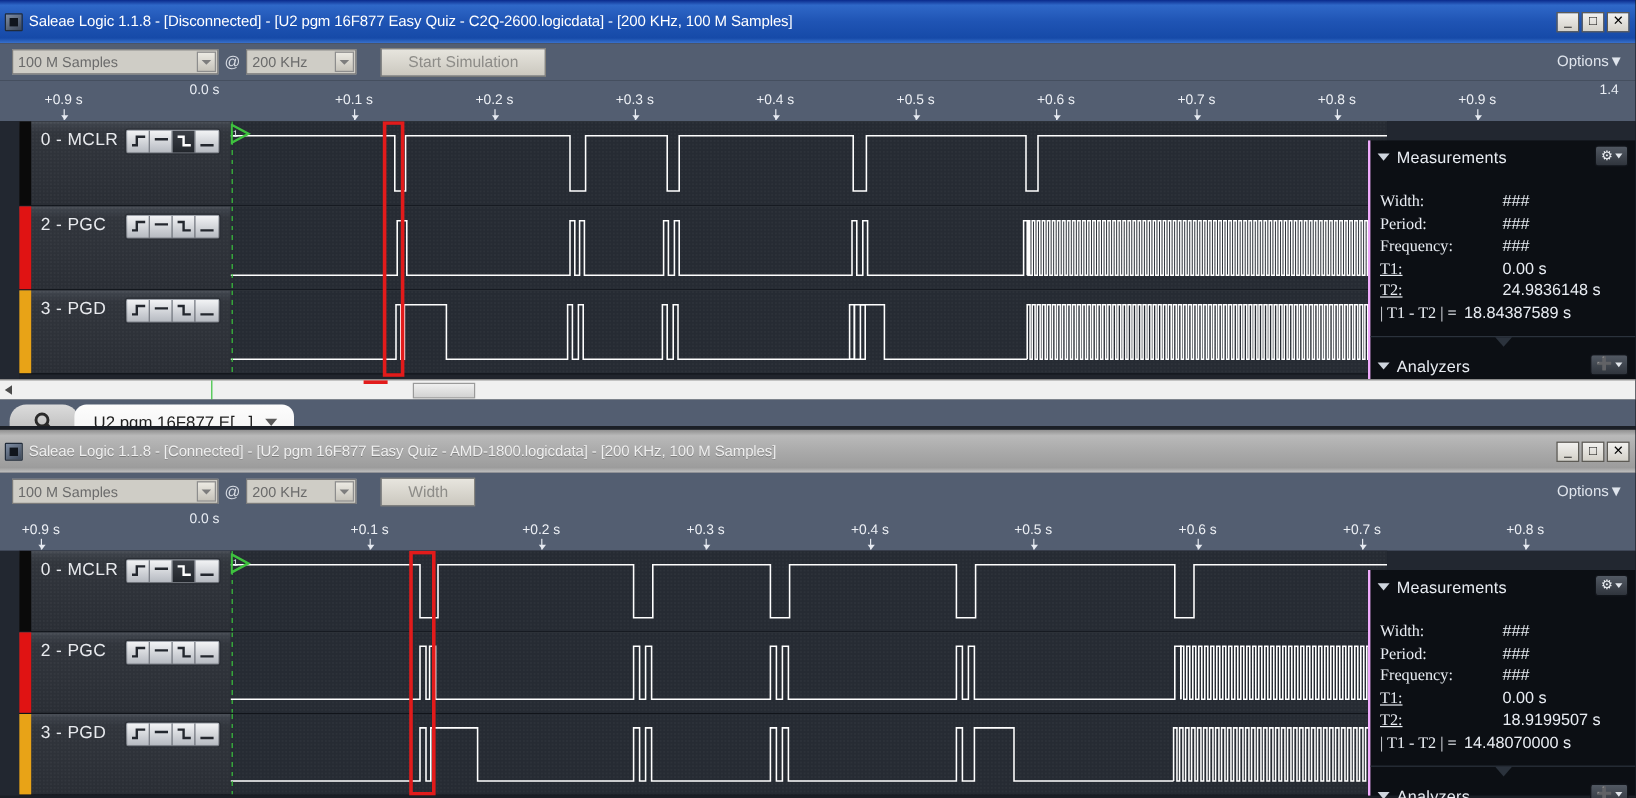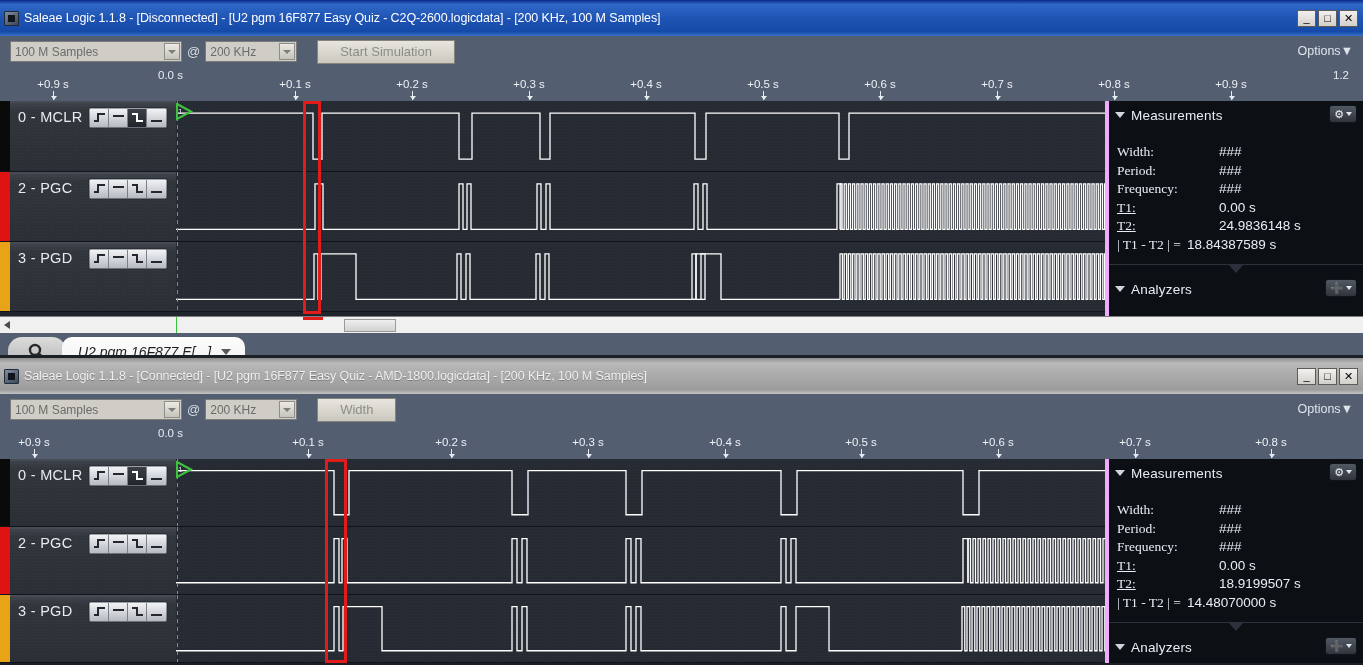--- a/index.html
+++ b/index.html
@@ -43,22 +43,22 @@
   .zerolbl{position:absolute;font-size:11.5px;color:#e9edf4;}
   .rulerzone{height:31px;background:#4a5569;position:relative;
     background-image:radial-gradient(rgba(255,255,255,.05) 1px,transparent 1px);background-size:2px 2px;}
   .tick{position:absolute;bottom:0;font-size:11.5px;color:#eef1f6;white-space:nowrap;}
   .tick .lbl{position:absolute;bottom:11px;left:50%;transform:translateX(-50%);}
   .tick .tk{position:absolute;bottom:1px;left:50%;width:1px;height:9px;background:#e6eaf1;}
   .tick .tk:after{content:"";position:absolute;left:-2px;bottom:0;border-left:3px solid transparent;border-right:3px solid transparent;border-top:4px solid #e6eaf1;}
 
   
   .body{position:relative;background:#222730;}
-  .chanpane{position:absolute;left:0;top:0;bottom:0;width:1140px;overflow:hidden;background:#20242c;}
-  .sidepane{position:absolute;right:0;top:0;bottom:0;width:258px;background:#0c0f14;border-left:4px solid #f0abfc;box-sizing:border-box;}
+  .chanpane{position:absolute;left:16px;top:0;bottom:0;width:1140px;overflow:hidden;background:#20242c;}
+  .sidepane{position:absolute;right:0;top:16px;bottom:0;width:223px;background:#0c0f14;border-left:2px solid #f0abfc;box-sizing:border-box;}
 
   .chrow{position:relative;box-sizing:border-box;border-bottom:1px solid #11141a;
     background:linear-gradient(to bottom,#4a4f57 0px,#3c4149 3px,#31353c 10px,#2a2e35 100%);}
   .colorbar{position:absolute;left:0;top:0;bottom:0;width:10px;}
   .chlabelbox{position:absolute;left:10px;top:0;width:166px;bottom:0;
     background:linear-gradient(to bottom,#4e535b 0,#3f444c 4px,#33373e 14px,#2b2f36 100%);
     background-image:radial-gradient(rgba(255,255,255,.035) 1px,transparent 1px);background-size:3px 3px;}
   .chname{position:absolute;left:8px;top:8px;font-size:14.5px;color:#e8eaee;white-space:nowrap;letter-spacing:0.3px;}
   .trig{position:absolute;right:8px;top:6px;display:flex;background:linear-gradient(to bottom,#9ea3ab,#6c7077);
     border:1px solid #2b2f36;border-radius:3px;padding:1px;box-sizing:border-box;}
@@ -95,21 +95,21 @@
 
   
   .hscroll{height:17px;background:#f0f0f0;border-top:1px solid #7e7e7e;position:relative;box-sizing:border-box;}
   .hscroll .lt{position:absolute;left:4px;top:4px;border-top:4px solid transparent;border-bottom:4px solid transparent;border-right:6px solid #4b4b4b;}
   .hscroll .thumb{position:absolute;height:13px;top:2px;background:linear-gradient(to bottom,#efefef,#d2d2d2);border:1px solid #9a9a9a;box-sizing:border-box;}
   .hscroll .gl{position:absolute;top:0;bottom:0;width:1px;background:#39c23c;}
   .hscroll .rd{position:absolute;top:0;height:3px;background:#e21b1b;}
 
   
   .tabbar{height:34px;background:#4a5569;position:relative;
-    background-image:radial-gradient(rgba(255,255,255,.05) 1px,transparent 1px);background-size:2px 2px;font-style:italic;}
+    background-image:radial-gradient(rgba(255,255,255,.05) 1px,transparent 1px);background-size:2px 2px;}
   .searchtab{position:absolute;left:8px;top:4px;width:58px;height:30px;background:linear-gradient(to bottom,#dcdcdc,#b4b4b4);
     border-radius:14px 14px 0 0;display:flex;align-items:center;justify-content:center;}
   .docTab{position:absolute;left:62px;top:4px;height:30px;padding:0 14px 0 16px;background:linear-gradient(to bottom,#fdfdfd,#f1f1f1);
     border-radius:10px 10px 0 0;display:flex;align-items:center;gap:10px;}
   .docTab .tt{font-size:14px;color:#1d1d1d;white-space:nowrap;}
   .docTab .cv{border-left:5px solid transparent;border-right:5px solid transparent;border-top:6px solid #5a5a5a;}
   .winedge{position:absolute;left:0;right:0;bottom:0;height:3px;background:#c9c9c9;}
 </style>
 </head>
 <body>
@@ -139,21 +139,21 @@
       <span class="arrow">
           <i></i>
         </span>
     </div>
     <div class="startbtn">Start Simulation</div>
     <div class="options"><span>Options</span>▼</div>
   </div>
 
   <div class="rulerzone" style="height:34px;">
     <div class="zerolbl" style="left:158px;top:2px;">0.0 s</div>
-    <div class="zerolbl" style="right:14px;top:2px;">1.2</div>
+    <div class="zerolbl" style="right:14px;top:2px;">1.4</div>
     <div id="w1ticks">
         <div class="tick" style="left: 13px; width: 80px; bottom: 0px;">
           <span class="lbl">+0.9 s</span>
           <span class="tk"></span>
         </div>
         <div class="tick" style="left: 255px; width: 80px; bottom: 0px;">
           <span class="lbl">+0.1 s</span>
           <span class="tk"></span>
         </div>
         <div class="tick" style="left: 372px; width: 80px; bottom: 0px;">

